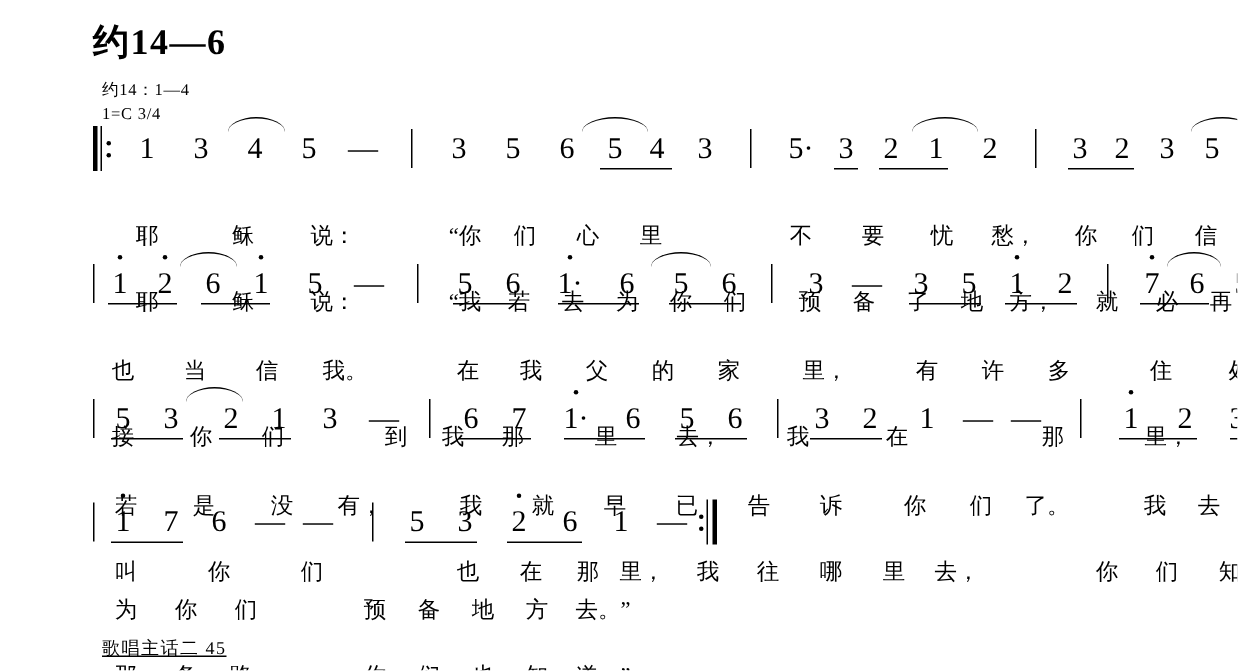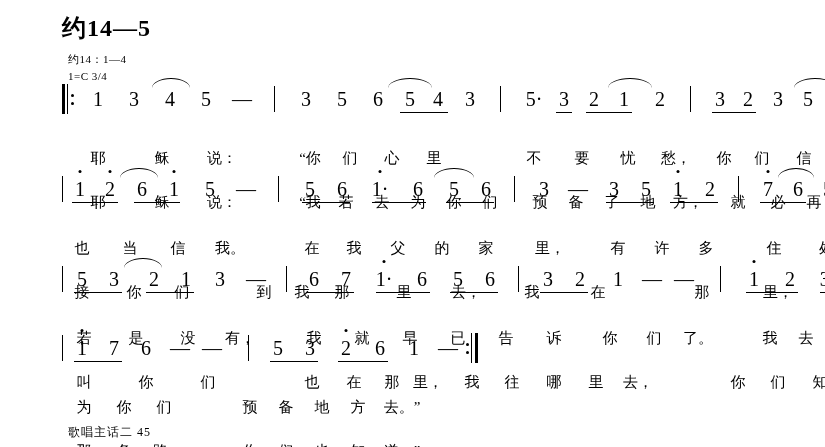--- a/index.html
+++ b/index.html
@@ -45,20 +45,21 @@
   }
   .meta1 { top: 52px; }
   .meta2 { top: 70px; }
 
   .footer {
     position: absolute;
     left: 68px;
     top: 424px;
     font-size: 12px;
     letter-spacing: 1px;
+    text-decoration: underline;
   }
 
   
   .system {
     position: absolute;
     left: 0;
     width: 825px;
   }
   .notes {
     position: relative;
@@ -148,21 +149,21 @@
     transform: translateX(-50%);
     text-align: center;
     letter-spacing: 0;
   }
 </style>
 </head>
 <body>
 
 <div class="page">
 
-  <div class="hdr-ref">约14—5</div>
+  <div class="hdr-ref">约14—6</div>
 
   <div class="meta meta1">约14：1—4</div>
   <div class="meta meta2">1=C  3/4</div>
 
   <div class="system" style="top:88px;">
     <div class="notes">
 
       <div class="repeat-start" style="left:0px;">
         <div class="thick" style="left:0;"></div>
         <div class="thin" style="left:5px;"></div>

